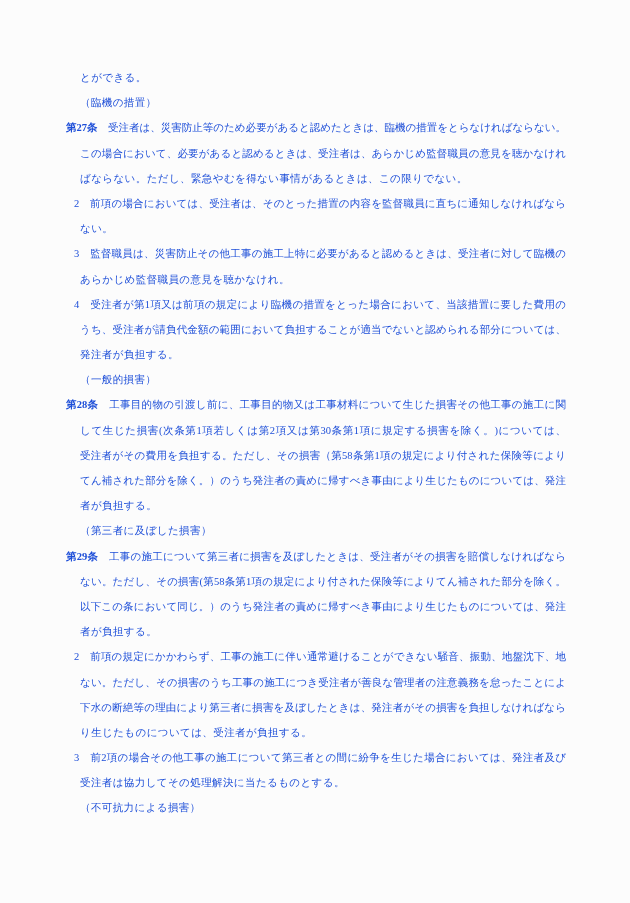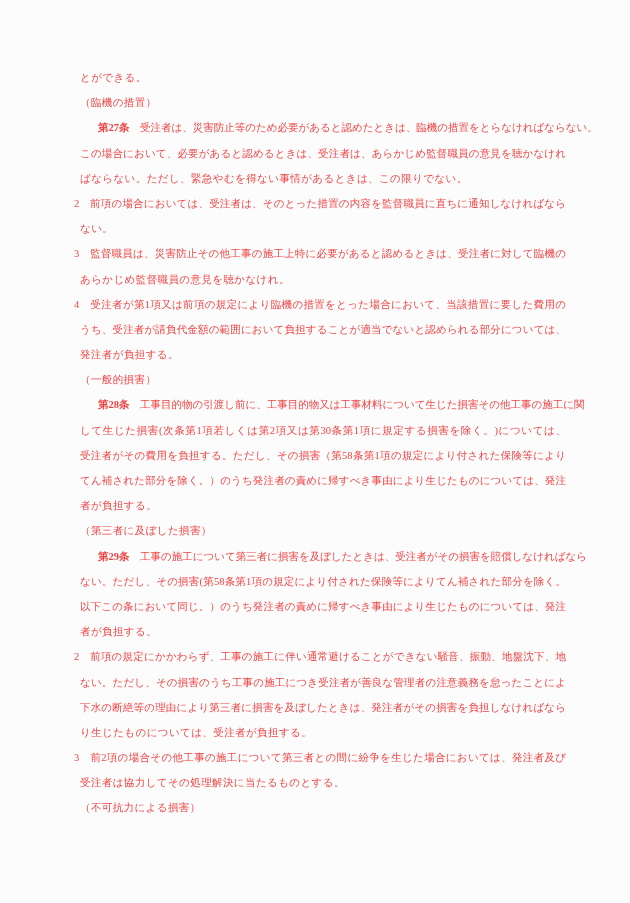--- a/index.html
+++ b/index.html
@@ -30,30 +30,30 @@
     overflow:visible;
   }
   
   .full{
     text-align:justify;
     text-align-last:justify;
     -moz-text-align-last:justify;
     text-justify:inter-character;
     letter-spacing:0;
   }
-  .ind0{padding-left:0;margin-left:32px;}
+  .ind0{padding-left:0;}
   .ind1{padding-left:8px;}
   .ind2{padding-left:14px;}
   .heading .line{font-weight:normal;}
   .b{font-weight:bold;}
 </style>
 </head>
 <body style="background: rgb(252, 252, 252);">
 
-<div class="page" style="background: rgb(252, 252, 252); color: #ef4444;">
+<div class="page" style="background: rgb(252, 252, 252); color: #1d4ed8;">
   <div class="doc">
       <div class="para plain">
         <div class="line ind2">とができる。</div>
       </div>
       <div class="para heading">
         <div class="line ind2">（臨機の措置）</div>
       </div>
       <div class="para article">
         <div class="line full ind0"><span class="b">第27条</span><span>　受注者は、災害防止等のため必要があると認めたときは、臨機の措置をとらなければならない。</span></div>
         <div class="line full ind2">この場合において、必要があると認めるときは、受注者は、あらかじめ監督職員の意見を聴かなけれ</div>

